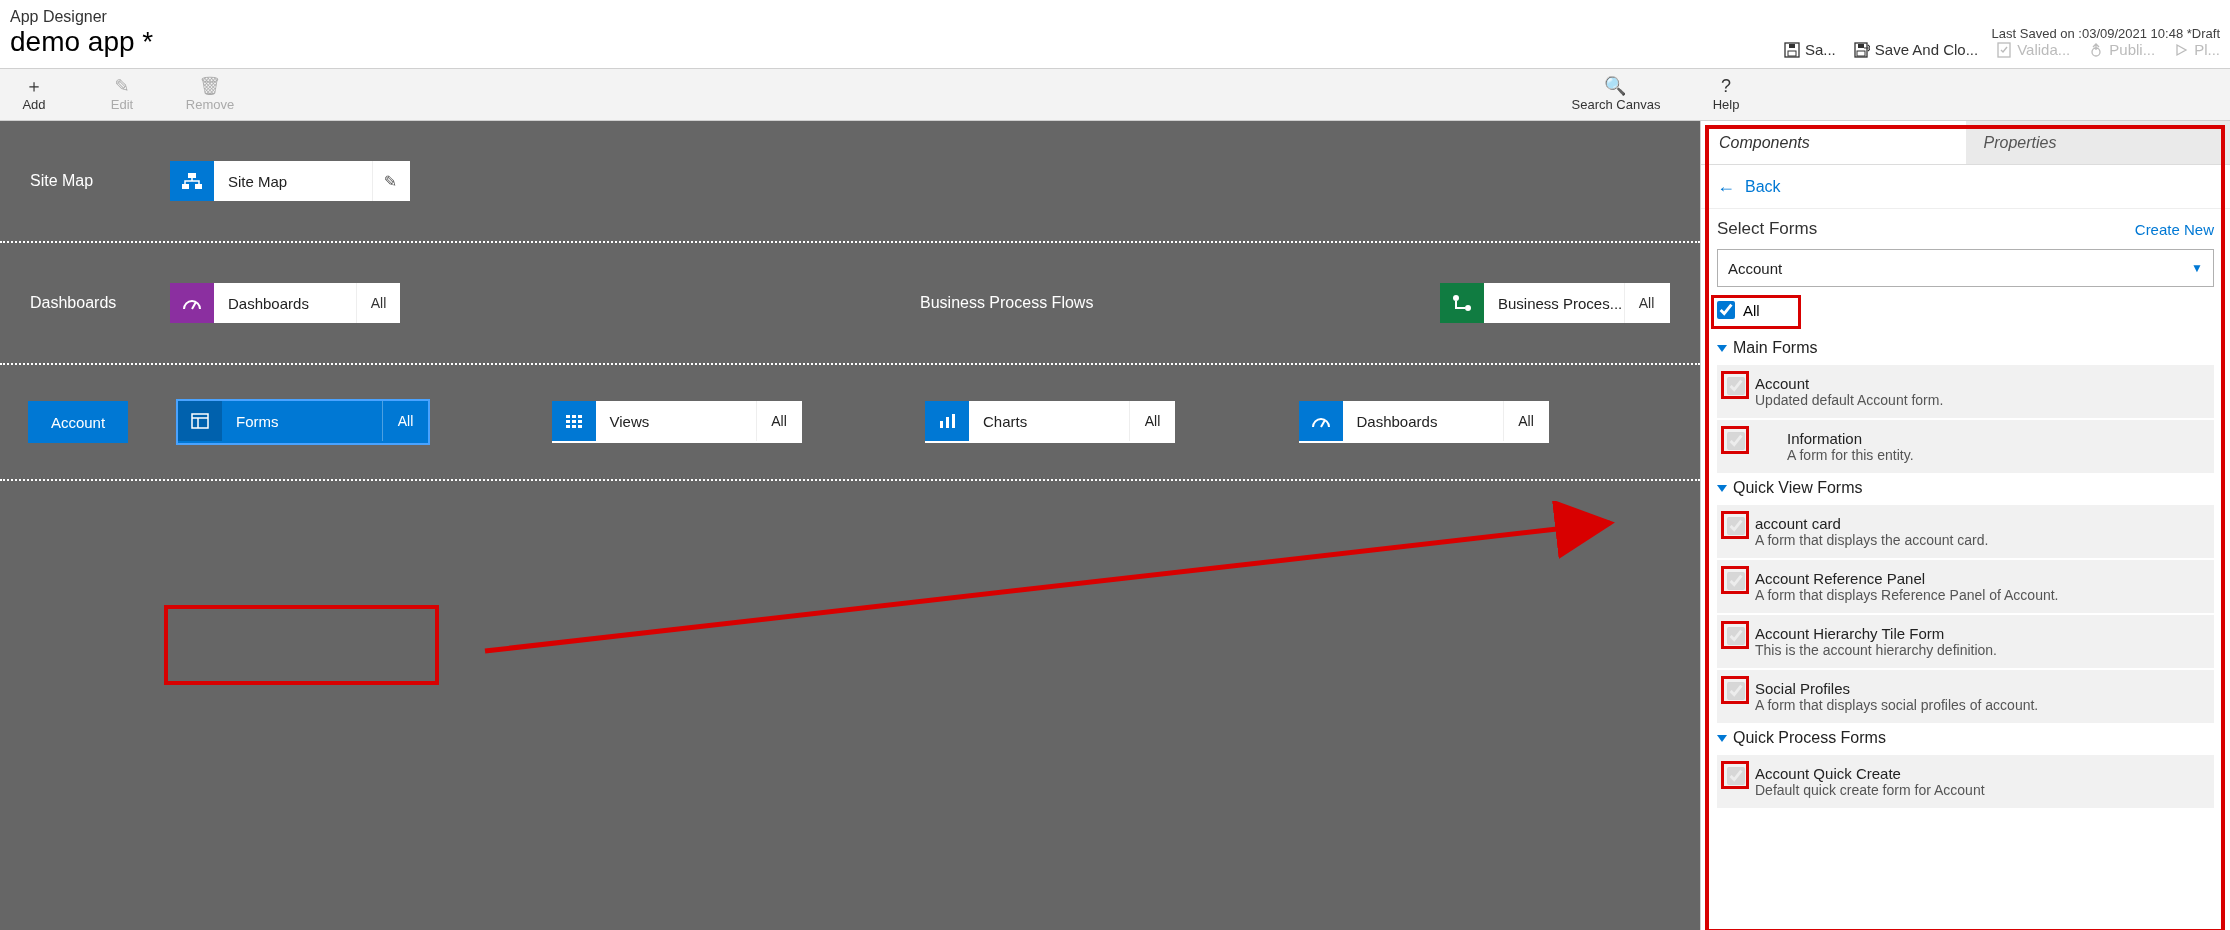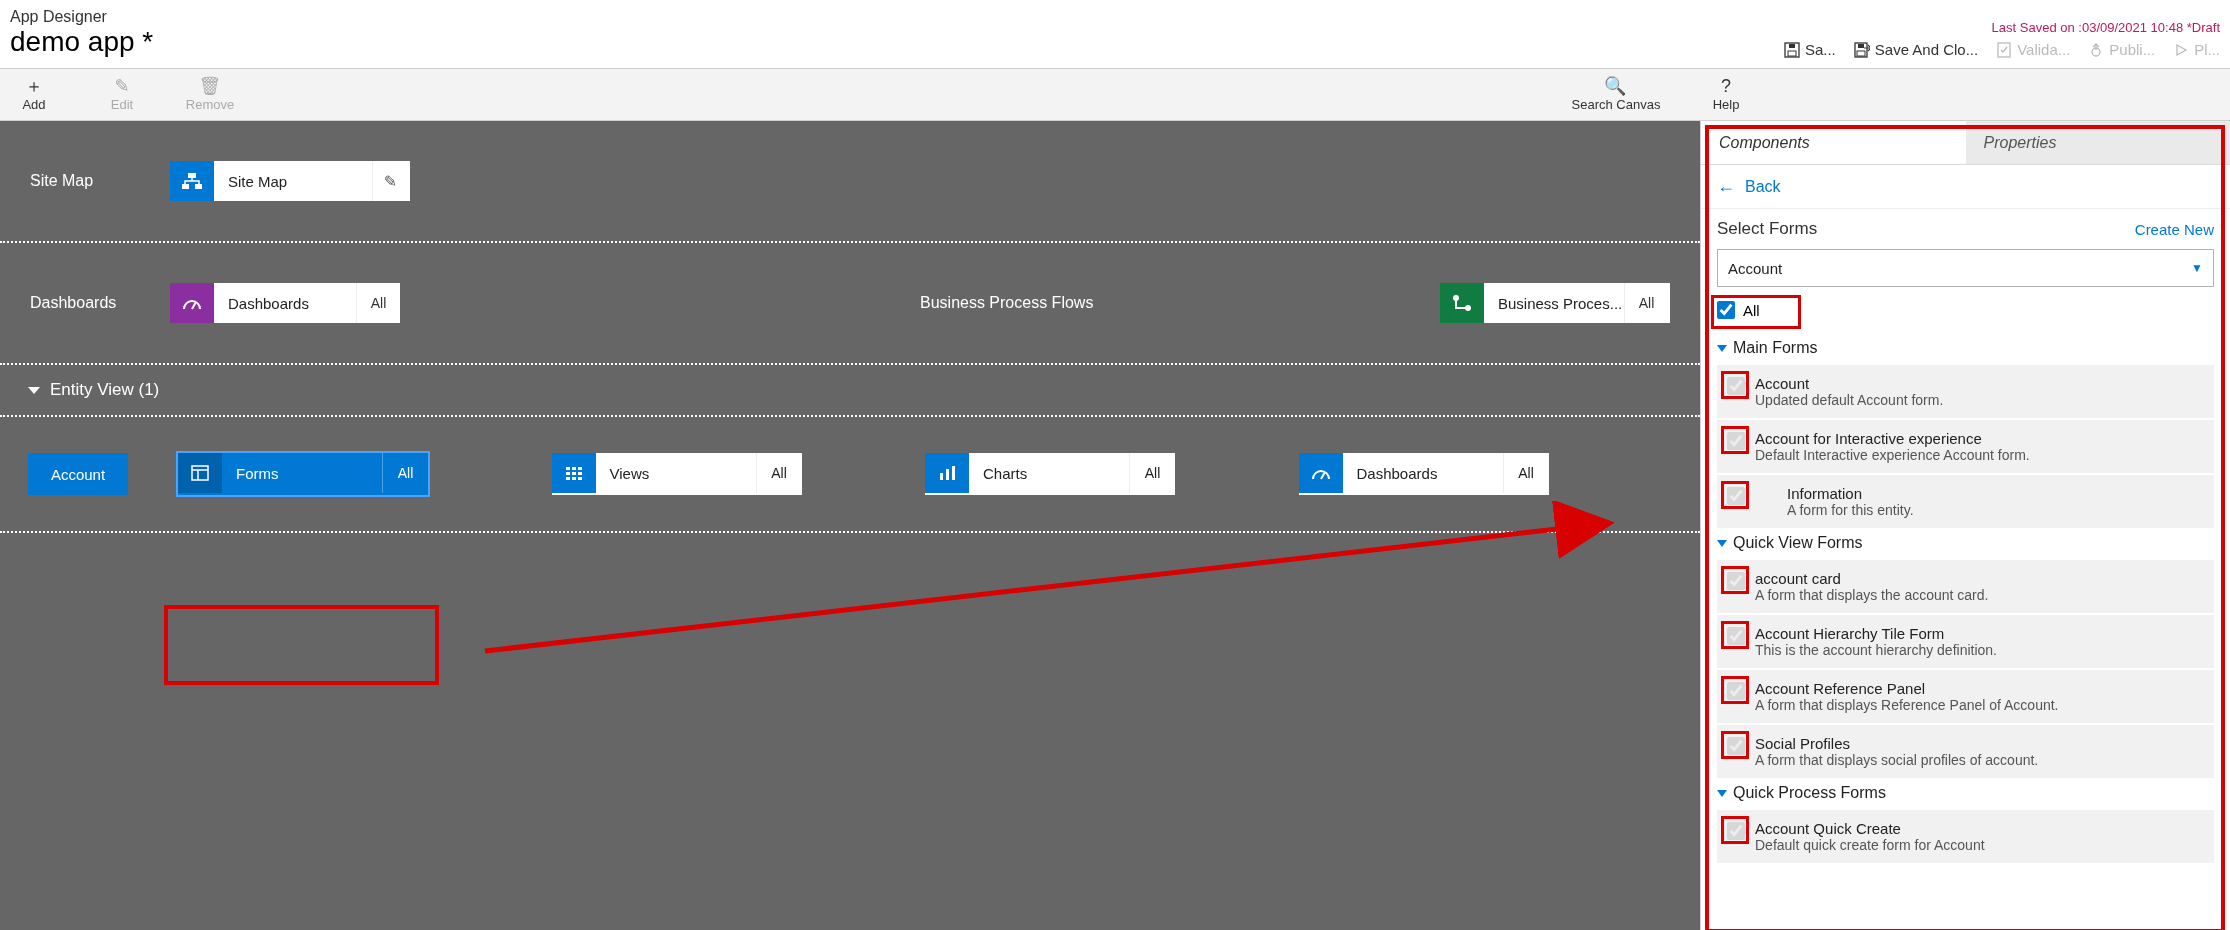--- a/index.html
+++ b/index.html
@@ -4,21 +4,21 @@
 <style>
 * { box-sizing: border-box; margin: 0; padding: 0; font-family: "Segoe UI", Arial, sans-serif; }
 body { width: 2230px; height: 930px; background: #fff; overflow: hidden; position: relative; }
 
 
 .header { padding: 8px 10px 10px 10px; border-bottom: 1px solid #d0d0d0; display: flex; justify-content: space-between; align-items: flex-end; }
 .header-left { }
 .header-title-small { font-size: 16px; color: #333; }
 .header-title-large { font-size: 28px; color: #000; font-weight: 400; }
 .header-right { text-align: right; }
-.last-saved { font-size: 13px; color: #be185d; margin-bottom: 6px; }
+.last-saved { font-size: 13px; color: #404040; }
 .header-actions { display: flex; gap: 18px; align-items: center; }
 .header-action { display: flex; align-items: center; gap: 5px; font-size: 15px; color: #333; cursor: pointer; }
 .header-action.disabled { color: #bbb; }
 .icon-box { display: inline-flex; width: 16px; height: 16px; align-items: center; justify-content: center; }
 
 
 .toolbar { height: 52px; background: #f3f3f3; border-bottom: 1px solid #d0d0d0; display: flex; align-items: center; padding: 0 4px; justify-content: space-between; }
 .toolbar-left { display: flex; gap: 28px; align-items:center; }
 .toolbar-btn { display: flex; flex-direction: column; align-items: center; gap: 2px; font-size: 13px; color: #333; width: 60px; cursor: pointer; }
 .toolbar-btn.disabled { color: #aaa; }
@@ -241,24 +241,20 @@
                   </svg>
               </div>
               <div class="tile-body">Business Proces...</div>
               <div class="tile-badge">All</div>
             </div>
           </div>
         </div>
       </div>
     </div>
 
-    <div class="entity-header">
-      <span class="caret-down"></span>
-      <span>Entity View (1)</span>
-    </div>
     <div class="entity-row">
       <div class="entity-label-btn">Account</div>
       <div class="component-area">
         <div class="component-cell">
           <div class="component-tile forms-tile">
             <div class="tile-icon">
               <svg width="18" height="16">
                   <rect x="1" y="1" width="16" height="14" fill="none" stroke="#fff" stroke-width="1.5"></rect>
                   <line x1="1" y1="5" x2="17" y2="5" stroke="#fff" stroke-width="1.5"></line>
                   <line x1="7" y1="5" x2="7" y2="15" stroke="#fff" stroke-width="1.5"></line>
@@ -365,28 +361,20 @@
             <span>Main Forms</span>
           </div>
           <div class="form-item" style="position: relative;">
             <div class="red-box" style="left:4px; top:6px; width:28px; height:28px; border-width:3px;"></div>
             <input type="checkbox" checked="" disabled="" style="">
             <div class="fi-text">
               <div class="fi-title">Account</div>
               <div class="fi-desc">Updated default Account form.</div>
             </div>
           </div>
-          <div class="form-item" style="position: relative;">
-            <div class="red-box" style="left:4px; top:6px; width:28px; height:28px; border-width:3px;"></div>
-            <input type="checkbox" checked="" disabled="" style="">
-            <div class="fi-text">
-              <div class="fi-title">Account for Interactive experience</div>
-              <div class="fi-desc">Default Interactive experience Account form.</div>
-            </div>
-          </div>
           <div class="form-item" style="position: relative; gap: 42px;">
             <div class="red-box" style="left:4px; top:6px; width:28px; height:28px; border-width:3px;"></div>
             <input type="checkbox" checked="" disabled="" style="">
             <div class="fi-text">
               <div class="fi-title">Information</div>
               <div class="fi-desc">A form for this entity.</div>
             </div>
           </div>
           <div class="group-header">
             <span class="blue-caret"></span>
@@ -397,30 +385,30 @@
             <input type="checkbox" checked="" disabled="" style="">
             <div class="fi-text">
               <div class="fi-title">account card</div>
               <div class="fi-desc">A form that displays the account card.</div>
             </div>
           </div>
           <div class="form-item" style="position: relative;">
             <div class="red-box" style="left:4px; top:6px; width:28px; height:28px; border-width:3px;"></div>
             <input type="checkbox" checked="" disabled="" style="">
             <div class="fi-text">
+              <div class="fi-title">Account Reference Panel</div>
+              <div class="fi-desc">A form that displays Reference Panel of Account.</div>
+            </div>
+          </div>
+          <div class="form-item" style="position: relative;">
+            <div class="red-box" style="left:4px; top:6px; width:28px; height:28px; border-width:3px;"></div>
+            <input type="checkbox" checked="" disabled="" style="">
+            <div class="fi-text">
               <div class="fi-title">Account Hierarchy Tile Form</div>
               <div class="fi-desc">This is the account hierarchy definition.</div>
-            </div>
-          </div>
-          <div class="form-item" style="position: relative;">
-            <div class="red-box" style="left:4px; top:6px; width:28px; height:28px; border-width:3px;"></div>
-            <input type="checkbox" checked="" disabled="" style="">
-            <div class="fi-text">
-              <div class="fi-title">Account Reference Panel</div>
-              <div class="fi-desc">A form that displays Reference Panel of Account.</div>
             </div>
           </div>
           <div class="form-item" style="position: relative;">
             <div class="red-box" style="left:4px; top:6px; width:28px; height:28px; border-width:3px;"></div>
             <input type="checkbox" checked="" disabled="" style="">
             <div class="fi-text">
               <div class="fi-title">Social Profiles</div>
               <div class="fi-desc">A form that displays social profiles of account.</div>
             </div>
           </div>

